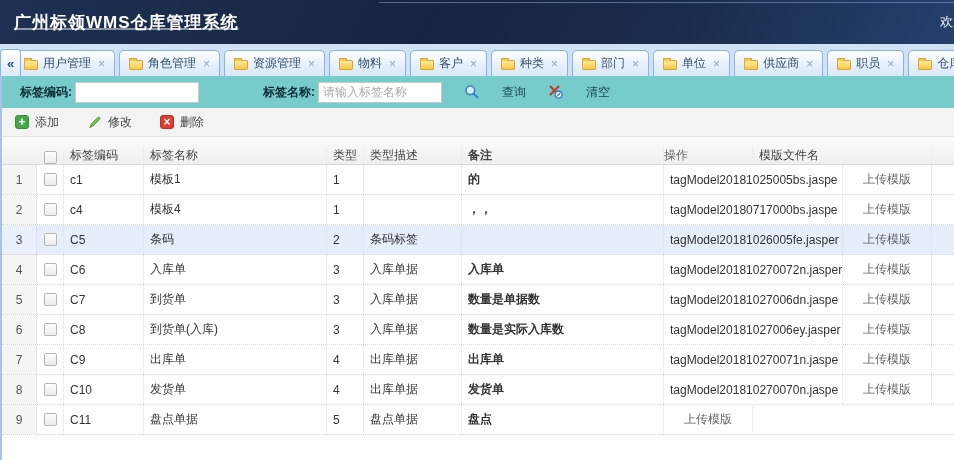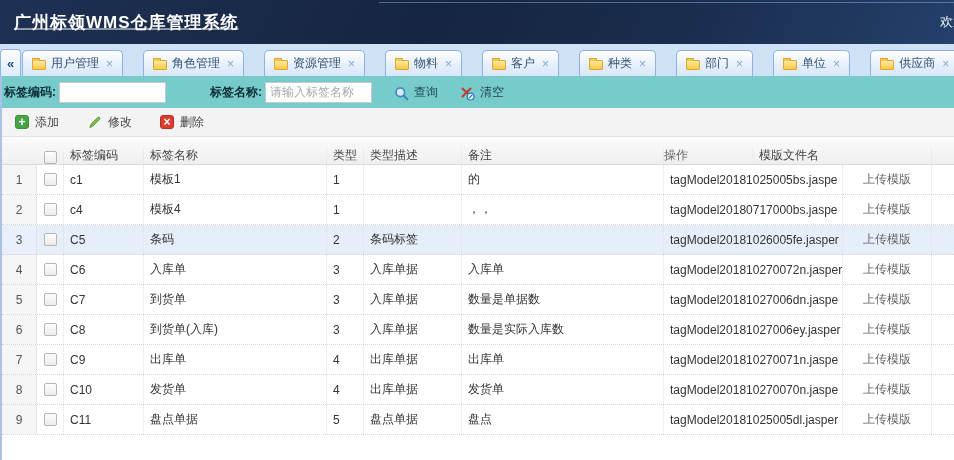--- a/index.html
+++ b/index.html
@@ -13,46 +13,46 @@
     background:rgba(150,190,240,.45); }
   .header-title { position:absolute; left:14px; top:50%; transform:translateY(-50%);
     color:#ffffff; font-size:17px; font-weight:bold; letter-spacing:1px; white-space:nowrap;text-decoration:underline; }
   .welcome { position:absolute; right:-12px; top:50%; transform:translateY(-50%);
     color:#e8eef7; font-size:13px; white-space:nowrap; }
 
   
   .tabbar { position:relative; height:32px; background:#cee1f5; overflow:hidden; }
   .tabs { position:absolute; left:12px; bottom:0; display:flex; align-items:flex-end; }
   .tab { flex:0 0 auto; height:26px; display:flex; align-items:center; gap:5px;
-    padding:0 9px; margin:0 10px; white-space:nowrap; cursor:pointer;
+    padding:0 9px; margin:0 2px; white-space:nowrap; cursor:pointer;
     background:linear-gradient(#ffffff,#e6f0fc 55%,#d8e7f8);
     border:1px solid #8db2e3; border-bottom:none; border-radius:5px 5px 0 0;
     font-size:12px; color:#32506f; }
   .folder-icon { position:relative; width:14px; height:10px; margin-top:2px;
     background:linear-gradient(#ffe9a0,#f7c845); border:1px solid #d8a735; border-radius:1px; }
   .folder-icon::before { content:""; position:absolute; top:-3px; left:-1px; width:6px; height:2px;
     background:#f7c845; border:1px solid #d8a735; border-bottom:none; border-radius:1px 1px 0 0; }
   .tab-close { color:#85a7cf; font-size:12px; margin-left:2px; }
   .scroll-left { position:absolute; left:0; bottom:0; z-index:5; width:21px; height:27px;
     display:flex; align-items:center; justify-content:center; cursor:pointer;
     background:linear-gradient(#ffffff,#dcebfb); border:1px solid #8db2e3; border-bottom:none;
     border-radius:4px 4px 0 0; color:#1e4e8c; font-size:13px; font-weight:bold; }
 
   
   .content { height:384px; border-left:2px solid #a8c3e4; background:#fff; }
 
   
   .searchbar { height:32px; background:#77cbca; display:flex; align-items:center;
-    padding-left:2px; font-size:12px; }
+    padding-left:18px; font-size:12px; }
   .search-label { font-weight:bold; color:#0d2d37; margin-right:3px; white-space:nowrap; }
-  .search-input { width:107px; height:21px; border:1px solid #c9c9c9; background:#fff;
+  .search-input { width:124px; height:21px; border:1px solid #c9c9c9; background:#fff;
     font-size:12px; padding:0 4px; color:#a21caf; font-family:inherit; }
   .search-input::placeholder { color:#a9a9a9; }
-  .gap-lg { margin-left:44px; }
-  .bar-btn { display:flex; align-items:flex-end; gap:5px; margin-left:22px;
+  .gap-lg { margin-left:64px; }
+  .bar-btn { display:flex; align-items:flex-start; gap:23px; margin-left:22px;
     color:#1d4553; cursor:pointer; white-space:nowrap; }
 
   
   .toolbar { height:29px; background:#f3f3f3; border-bottom:1px solid #e2e2e2;
     display:flex; align-items:center; gap:28px; padding-left:13px; font-size:12px; color:#444; }
   .tool { display:flex; align-items:center; gap:6px; cursor:pointer; }
   .sq-icon { width:14px; height:14px; border-radius:3px; color:#fff; font-size:12px; font-weight:bold;
     display:flex; align-items:center; justify-content:center; line-height:1; }
   .icon-add { background:#47a447; border:1px solid #3c8c3c; }
   .icon-del { background:#dd3c2f; border:1px solid #b53227; }
@@ -68,21 +68,21 @@
   .cell { display:flex; align-items:center; padding-left:6px; border-right:1px dotted #e0e0e0;
     white-space:nowrap; overflow:hidden; }
   .c-num   { width:35px;  justify-content:center; padding:0; background:#f5f5f5; color:#555;
              border-right:1px dotted #d6d6d6; }
   .row.selected .c-num { background:#e9f0fb; }
   .c-chk   { width:27px;  justify-content:center; padding:0; }
   .c-code  { width:80px; }
   .c-name  { width:183px; }
   .c-type  { width:37px; }
   .c-tdesc { width:98px; }
-  .c-rmk   { width:202px; }
+  .c-rmk   { width:202px;font-weight:bold; }
   .c-file  { width:179px; }
   .c-act   { width:89px; justify-content:center; padding:0; color:#666; cursor:pointer; }
   .c-fill  { flex:1; border-right:none; }
   .cbx { appearance:none; -webkit-appearance:none; width:13px; height:13px; margin:0;
     border:1px solid #b5b5b5; border-radius:2px; background:linear-gradient(#fdfdfd,#ececec); }
 </style>
 </head>
 <body>
 
 <div class="header">
@@ -324,19 +324,18 @@
       <div class="row">
     <div class="cell c-num">9</div>
     <div class="cell c-chk">
       <input type="checkbox" class="cbx" style="">
     </div>
     <div class="cell c-code">C11</div>
     <div class="cell c-name">盘点单据</div>
     <div class="cell c-type">5</div>
     <div class="cell c-tdesc">盘点单据</div>
     <div class="cell c-rmk">盘点</div>
-    <div class="cell c-file">tagModel20181025005dl.jasper</div>
     <div class="cell c-act">上传模版</div>
     <div class="cell c-fill"></div>
   </div>
     </div>
 
 </div>
 
 </body></html>

